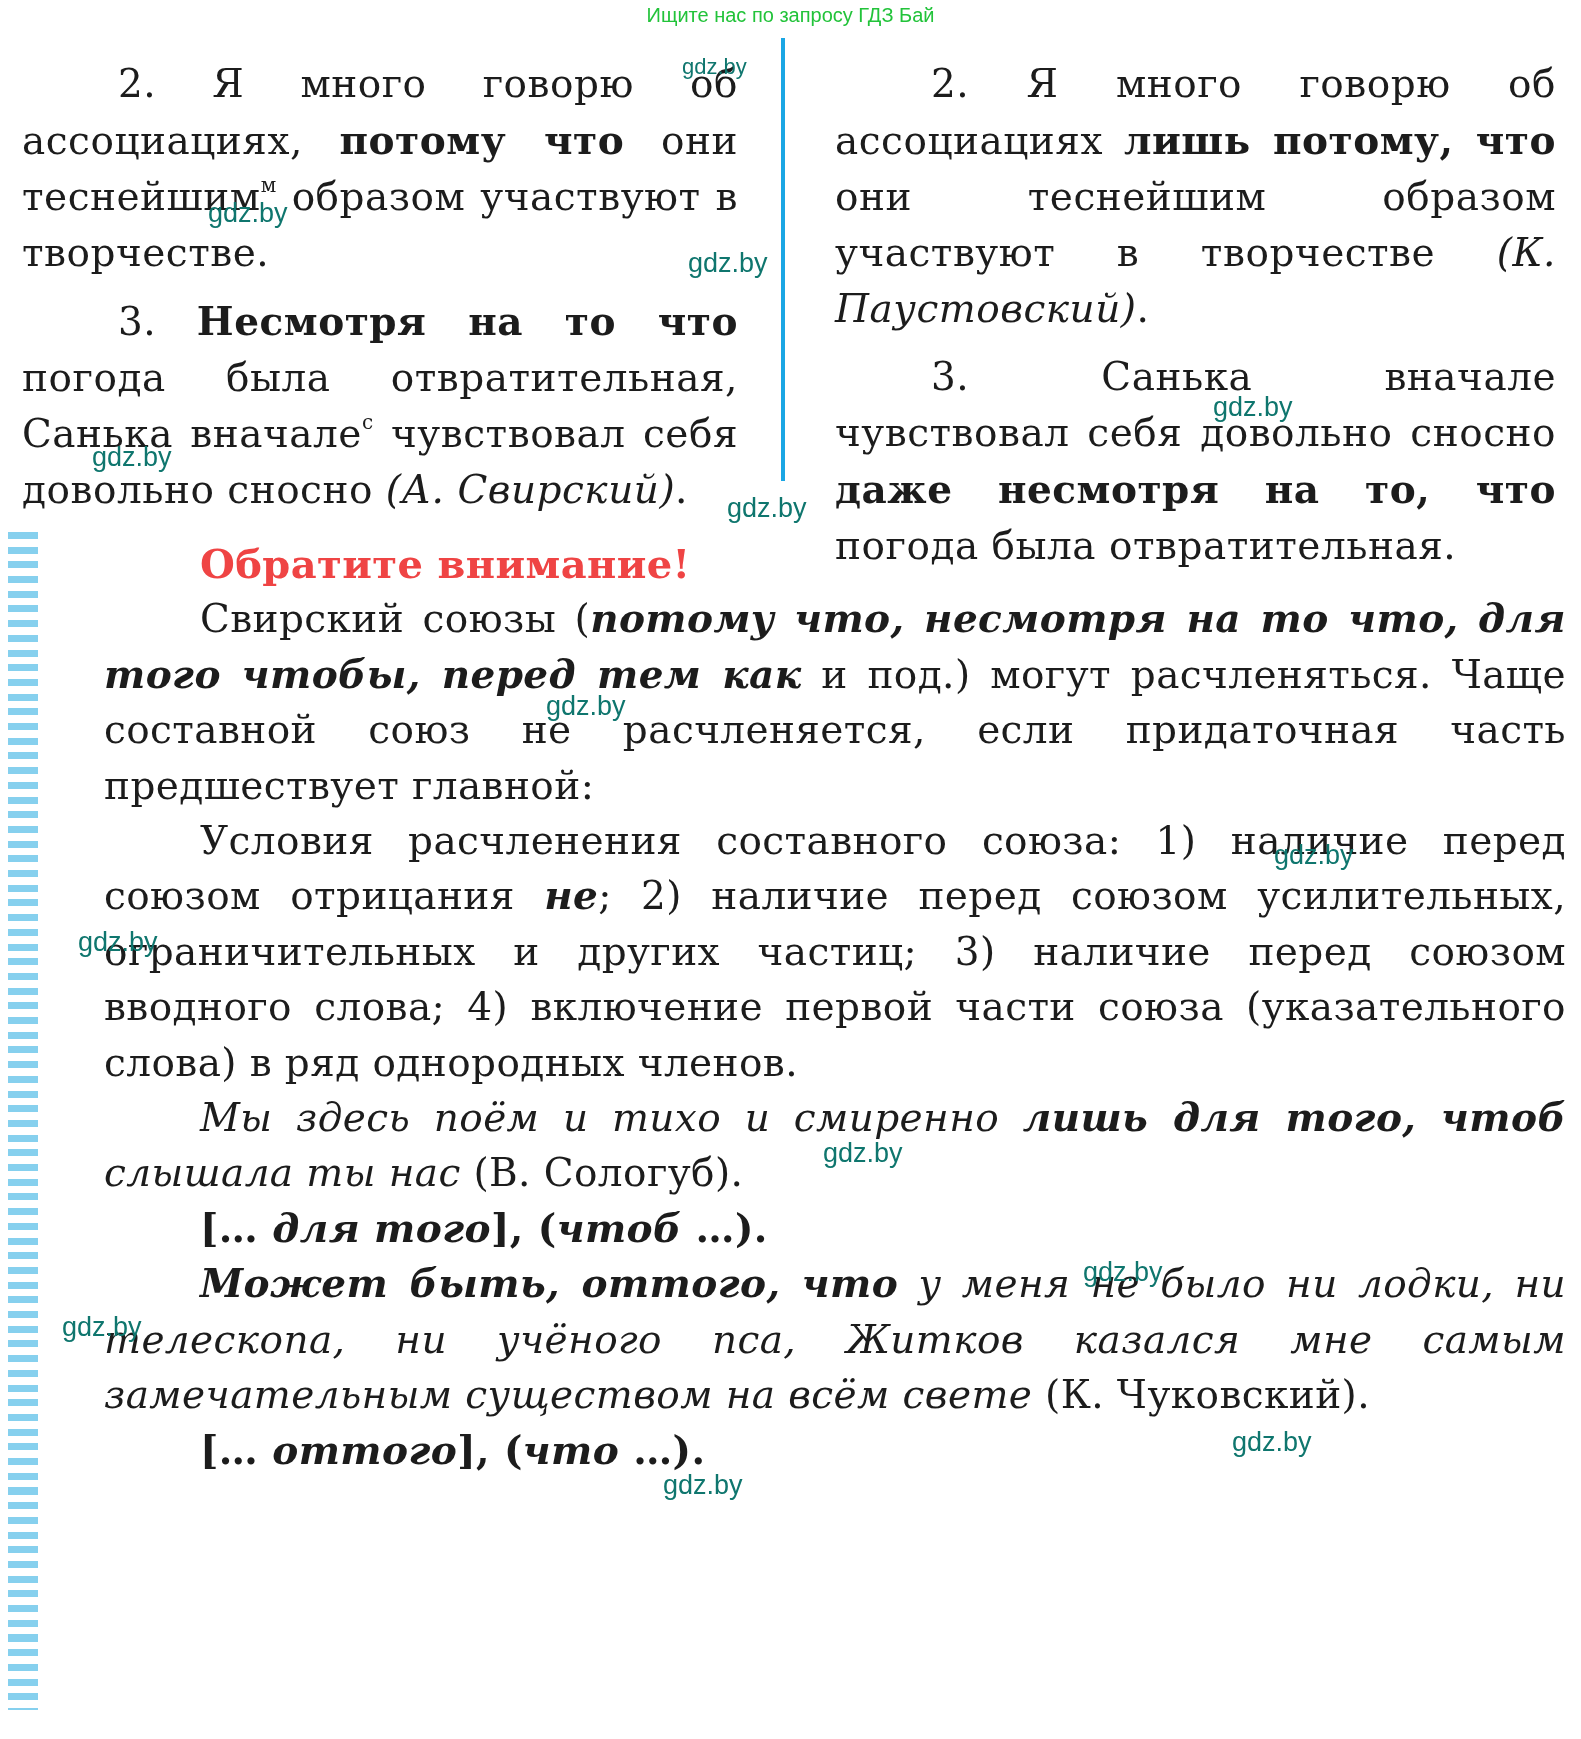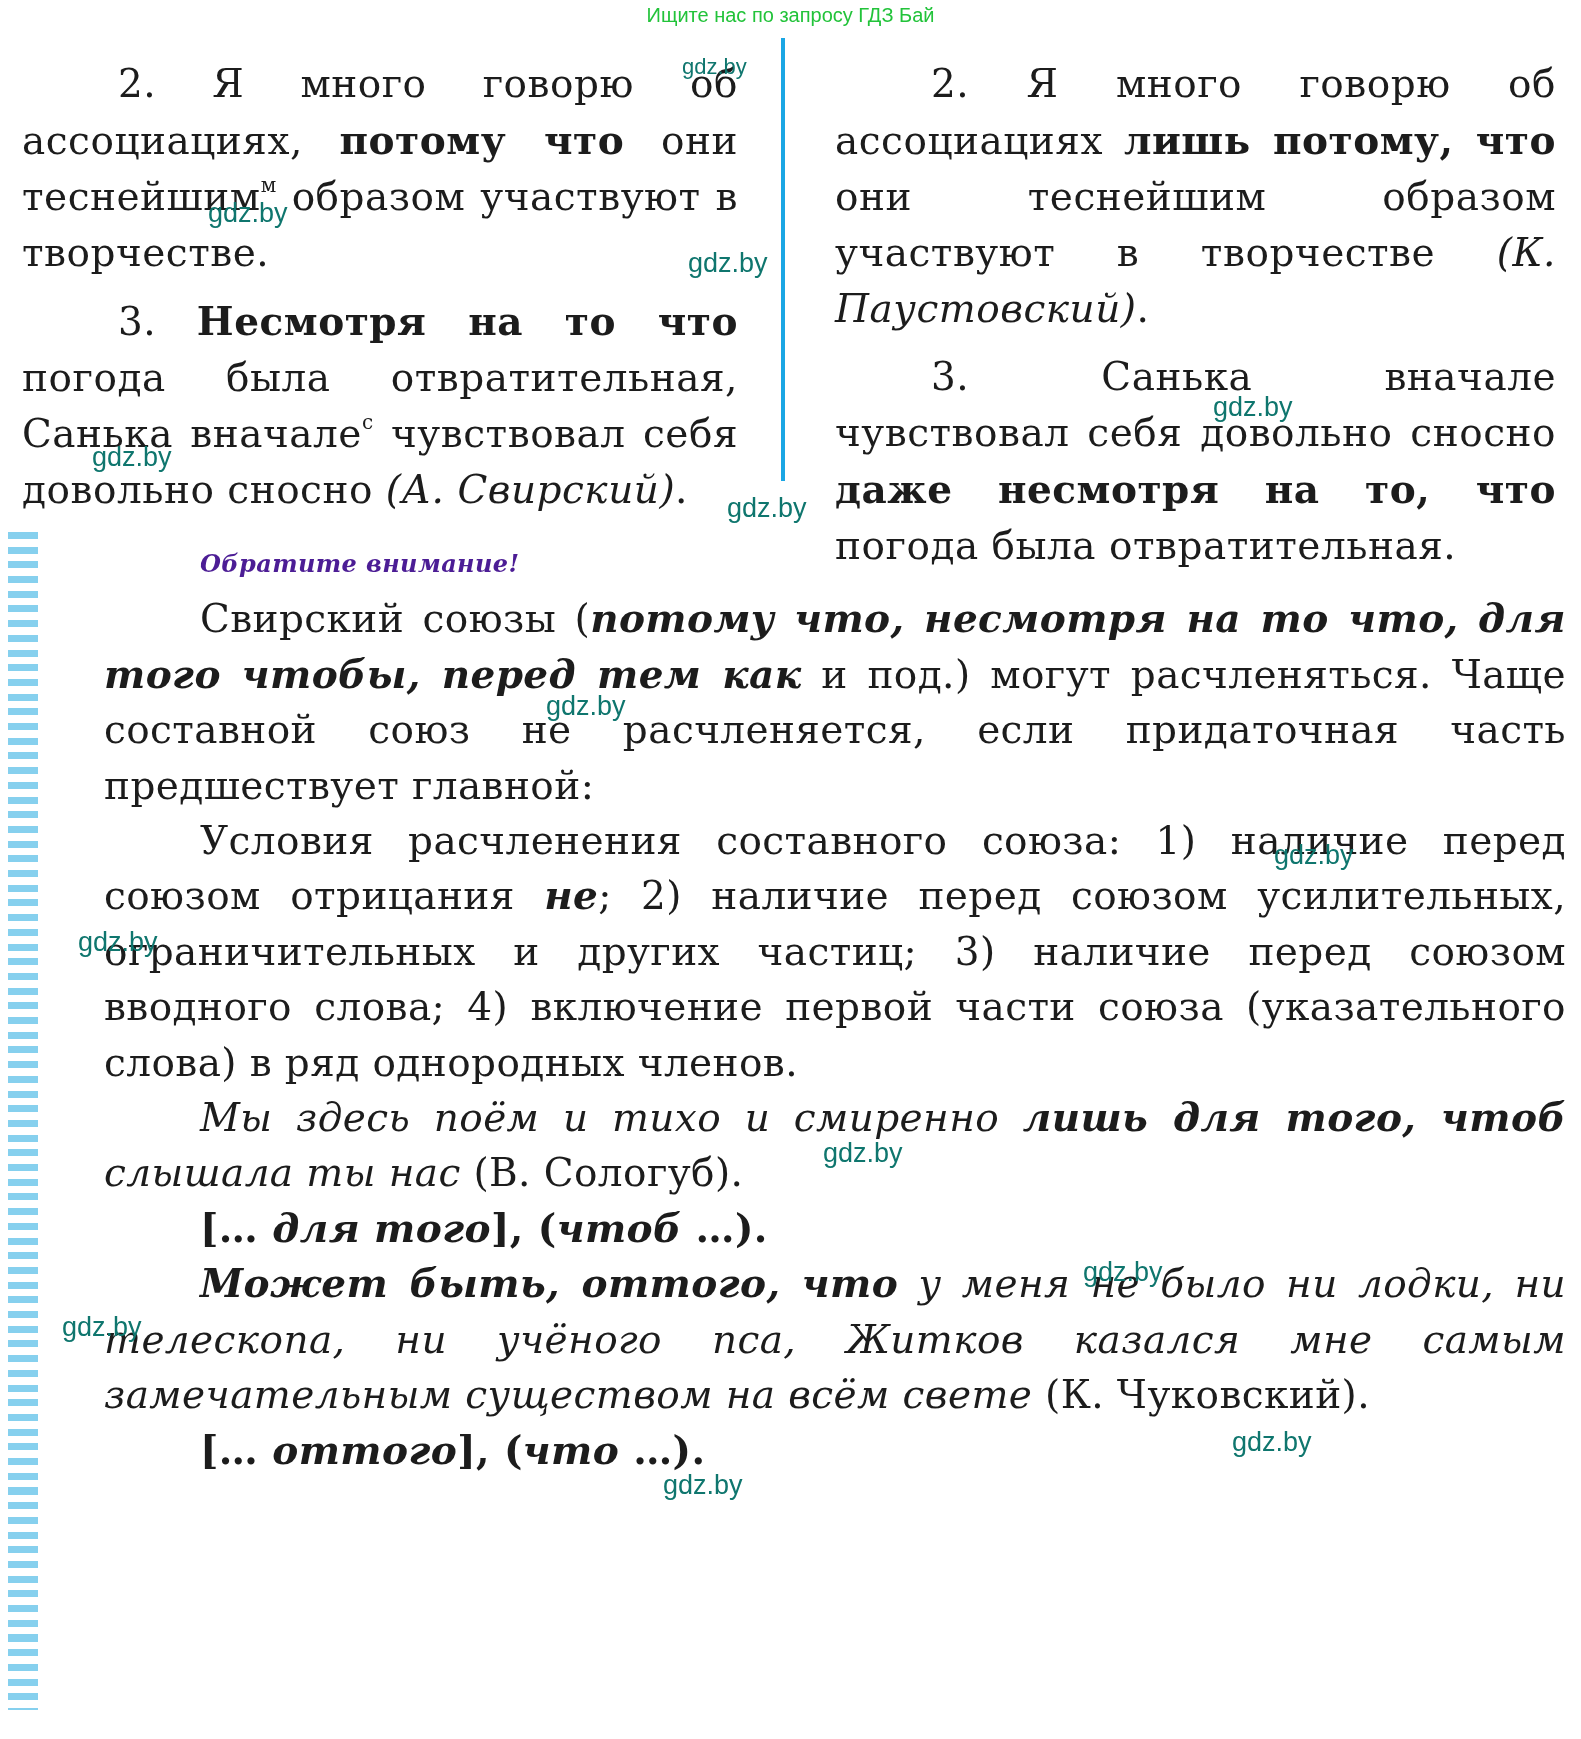--- a/index.html
+++ b/index.html
@@ -26,21 +26,21 @@
     position: absolute; left: 781px; top: 38px; width: 4px; height: 443px;
     background: #1aa6e4;
   }
   .stripe {
     position: absolute; left: 8px; top: 532px; width: 30px; height: 1178px;
     background: repeating-linear-gradient(to bottom, #86d0ee 0px, #86d0ee 7px, transparent 7px, transparent 14.7px);
   }
   .note { position: absolute; left: 104px; top: 536px; width: 1462px; font-size: 39px; line-height: 55.4px; letter-spacing: 0.4px; }
   .note p { margin: 0; text-align: justify; }
   .note .ind { text-indent: 96px; }
-  .note .title { color: #4c1d95; font-weight: bold; font-size: 24px; text-indent: 96px; font-style: italic; }
+  .note .title { color: #ef4444; font-weight: bold; font-size: 40px; text-indent: 96px; }
   .scheme { padding-left: 96px; }
   b { font-weight: bold; }
   i { font-style: italic; }
   .bi { font-weight: bold; font-style: italic; }
   sup { font-size: 20px; vertical-align: 18px; line-height: 0; }
   .wm {
     position: absolute; font-family: "Liberation Sans", "DejaVu Sans", sans-serif;
     font-size: 27px; color: #0f766e; line-height: 30px; white-space: nowrap;
   }
   .wm.small { font-size: 22px; }

